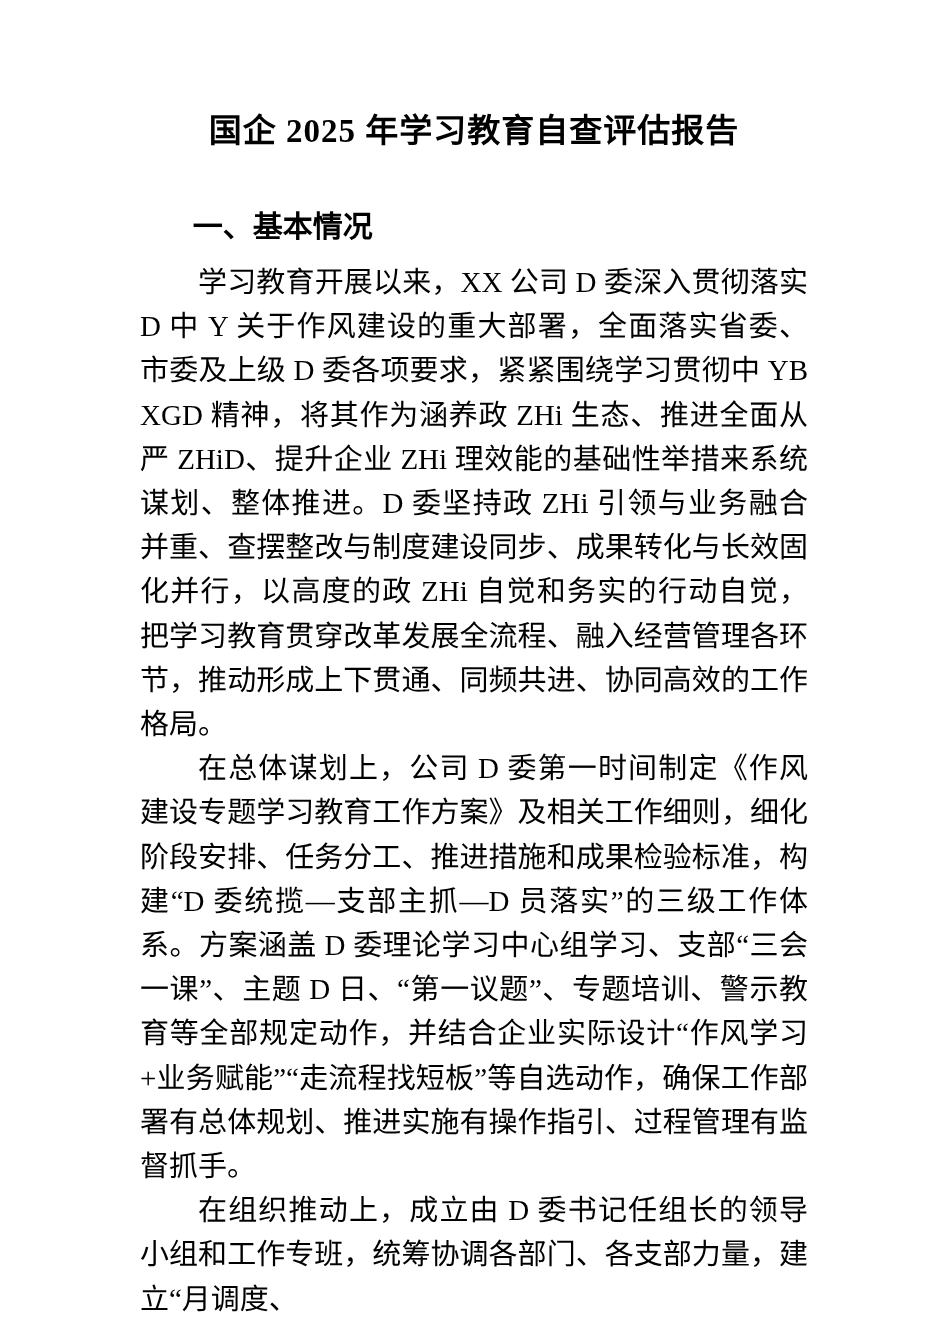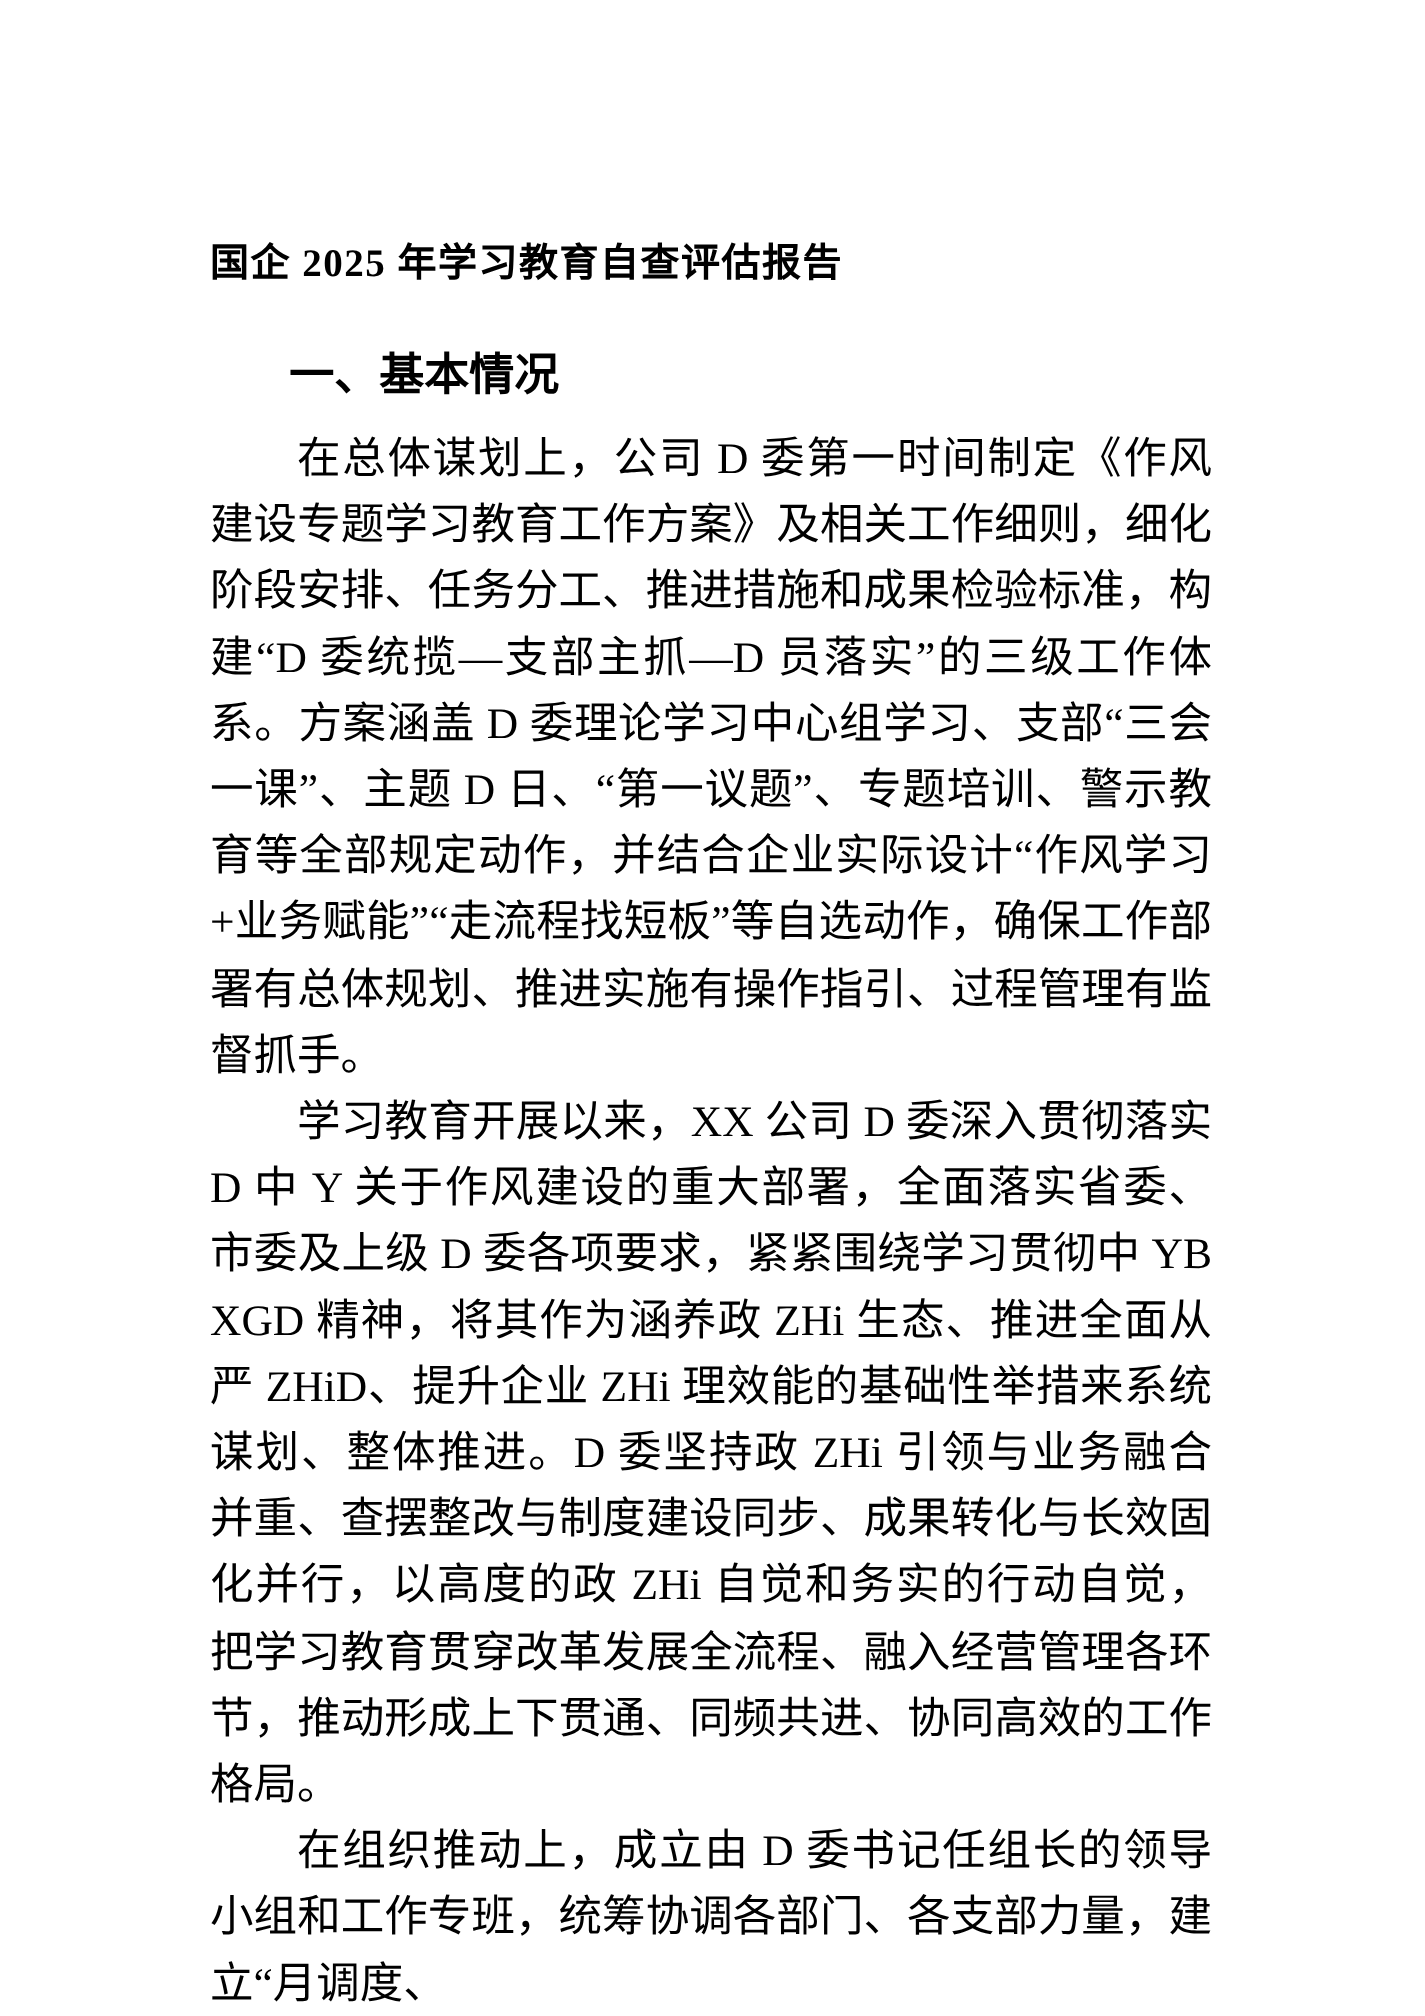--- a/index.html
+++ b/index.html
@@ -16,31 +16,31 @@
     overflow: hidden;
     font-family: "Liberation Serif", serif;
     color: #000000;
   }
 
   .content {
     padding: 103px 142px 0 140px; 
   }
 
   .doc-title {
+    text-align: center;
     font-family: "Liberation Serif", serif;
     font-weight: bold;
-    font-size: 26px;
+    font-size: 33px;
     line-height: 57px;
     color: #000000;
     letter-spacing: 1px;
-    margin-top: 44px;
   }
 
   .section-heading {
-    margin-top: 24px;
+    margin-top: 44px;
     margin-bottom: 10px;
     font-family: "Liberation Sans", sans-serif;
     font-weight: bold;
     font-size: 30px;
     line-height: 46px;
     text-indent: 1.76em;
     color: #000000;
   }
 
   .body-paragraph {
@@ -59,20 +59,20 @@
 
 <div class="page">
   <div class="content">
 
     <h1 class="doc-title">
       <span style="display:block">国企 2025 年学习教育自查评估报告</span>
     </h1>
 
     <h2 class="section-heading">一、基本情况</h2>
 
+    <p class="body-paragraph">学习教育开展以来，XX 公司 D 委深入贯彻落实 D 中 Y 关于作风建设的重大部署，全面落实省委、市委及上级 D 委各项要求，紧紧围绕学习贯彻中 YBXGD 精神，将其作为涵养政 ZHi 生态、推进全面从严 ZHiD、提升企业 ZHi 理效能的基础性举措来系统谋划、整体推进。D 委坚持政 ZHi 引领与业务融合并重、查摆整改与制度建设同步、成果转化与长效固化并行，以高度的政 ZHi 自觉和务实的行动自觉，把学习教育贯穿改革发展全流程、融入经营管理各环节，推动形成上下贯通、同频共进、协同高效的工作格局。</p>
+
     <p class="body-paragraph">在总体谋划上，公司 D 委第一时间制定《作风建设专题学习教育工作方案》及相关工作细则，细化阶段安排、任务分工、推进措施和成果检验标准，构建“D 委统揽—支部主抓—D 员落实”的三级工作体系。方案涵盖 D 委理论学习中心组学习、支部“三会一课”、主题 D 日、“第一议题”、专题培训、警示教育等全部规定动作，并结合企业实际设计“作风学习+业务赋能”“走流程找短板”等自选动作，确保工作部署有总体规划、推进实施有操作指引、过程管理有监督抓手。</p>
-
-    <p class="body-paragraph">学习教育开展以来，XX 公司 D 委深入贯彻落实 D 中 Y 关于作风建设的重大部署，全面落实省委、市委及上级 D 委各项要求，紧紧围绕学习贯彻中 YBXGD 精神，将其作为涵养政 ZHi 生态、推进全面从严 ZHiD、提升企业 ZHi 理效能的基础性举措来系统谋划、整体推进。D 委坚持政 ZHi 引领与业务融合并重、查摆整改与制度建设同步、成果转化与长效固化并行，以高度的政 ZHi 自觉和务实的行动自觉，把学习教育贯穿改革发展全流程、融入经营管理各环节，推动形成上下贯通、同频共进、协同高效的工作格局。</p>
 
     <p class="body-paragraph">在组织推动上，成立由 D 委书记任组长的领导小组和工作专班，统筹协调各部门、各支部力量，建立“月调度、</p>
 
   </div>
 </div>
 
 </body></html>

